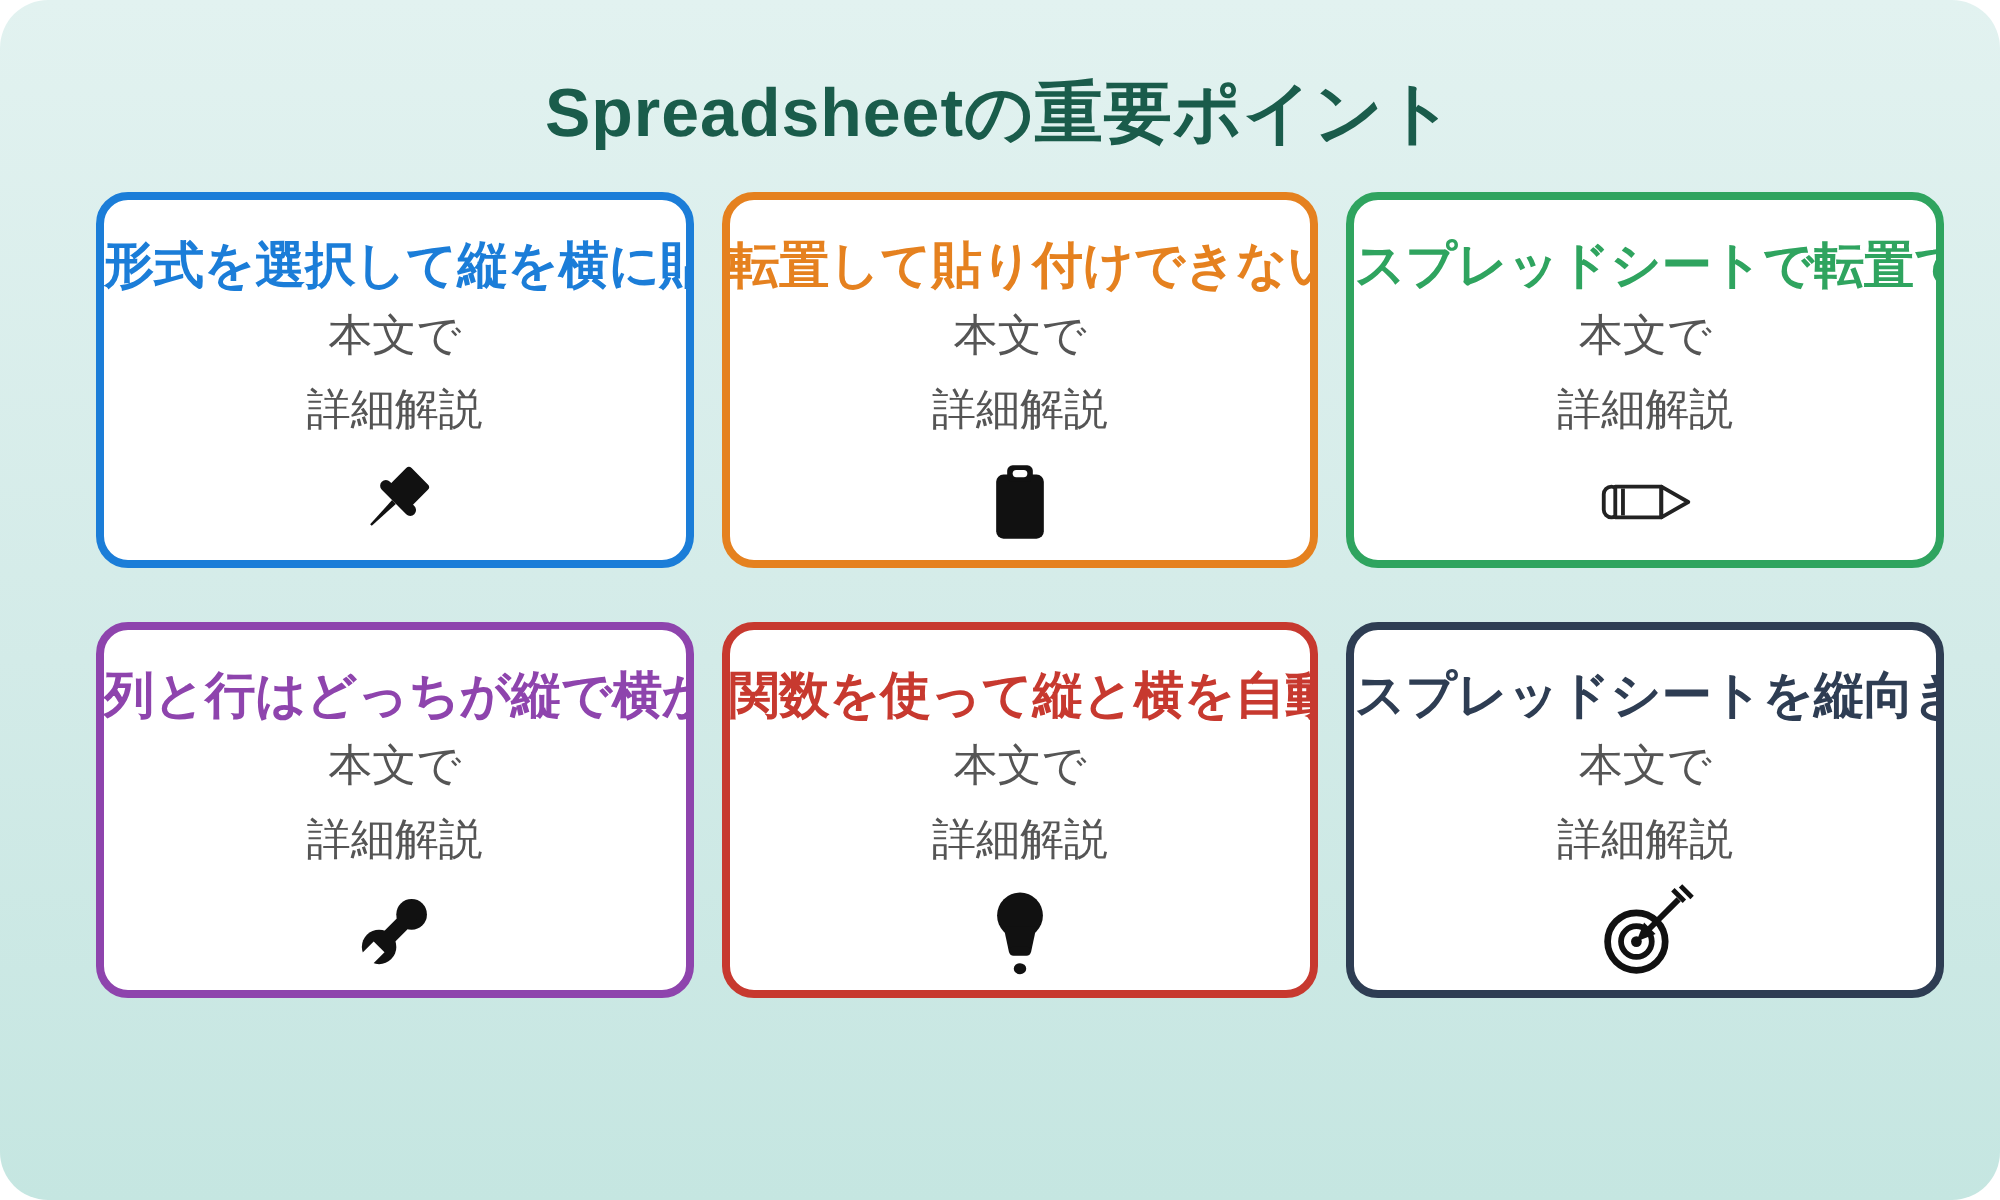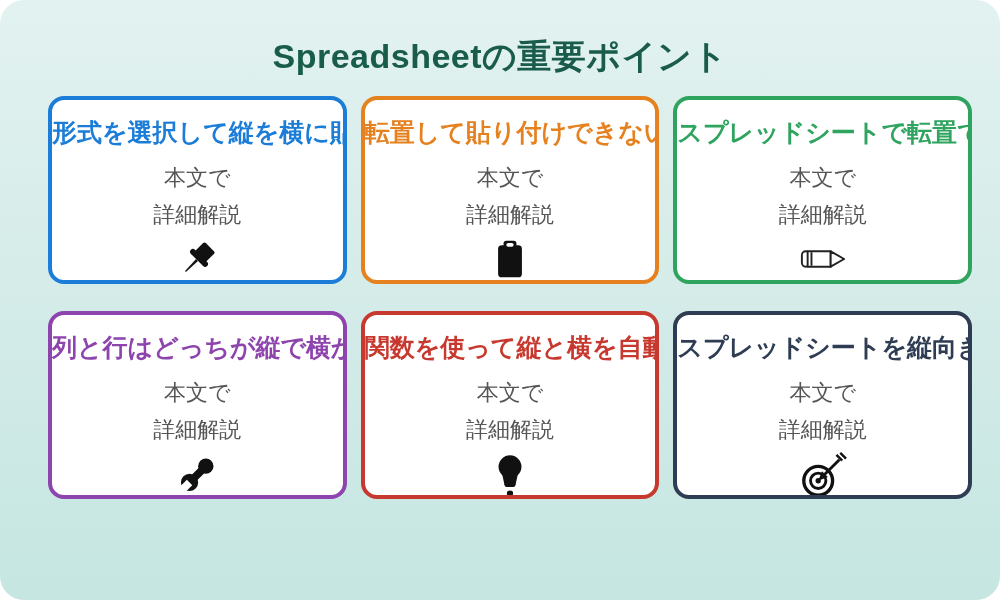--- a/index.html
+++ b/index.html
@@ -23,21 +23,21 @@
     border:4px solid var(--accent,#333);border-radius:16px;
     box-sizing:border-box;overflow:hidden;
     display:flex;flex-direction:column;align-items:center;
   }
   .card-title{
     margin-top:16px;max-width:100%;
     font-size:25px;font-weight:700;white-space:nowrap;
     color:var(--accent,#333);text-align:center;
   }
   .card-body{
-    margin-top:10px;text-align:center;
+    text-align:center;
     font-size:22px;line-height:37px;color:#555555;
   }
   .card-icon{margin-top:4px;height:48px;display:flex;align-items:center;justify-content:center;}
   .card-icon svg{display:block;}
 </style>
 </head>
 <body>
 
 <div class="canvas">
 

